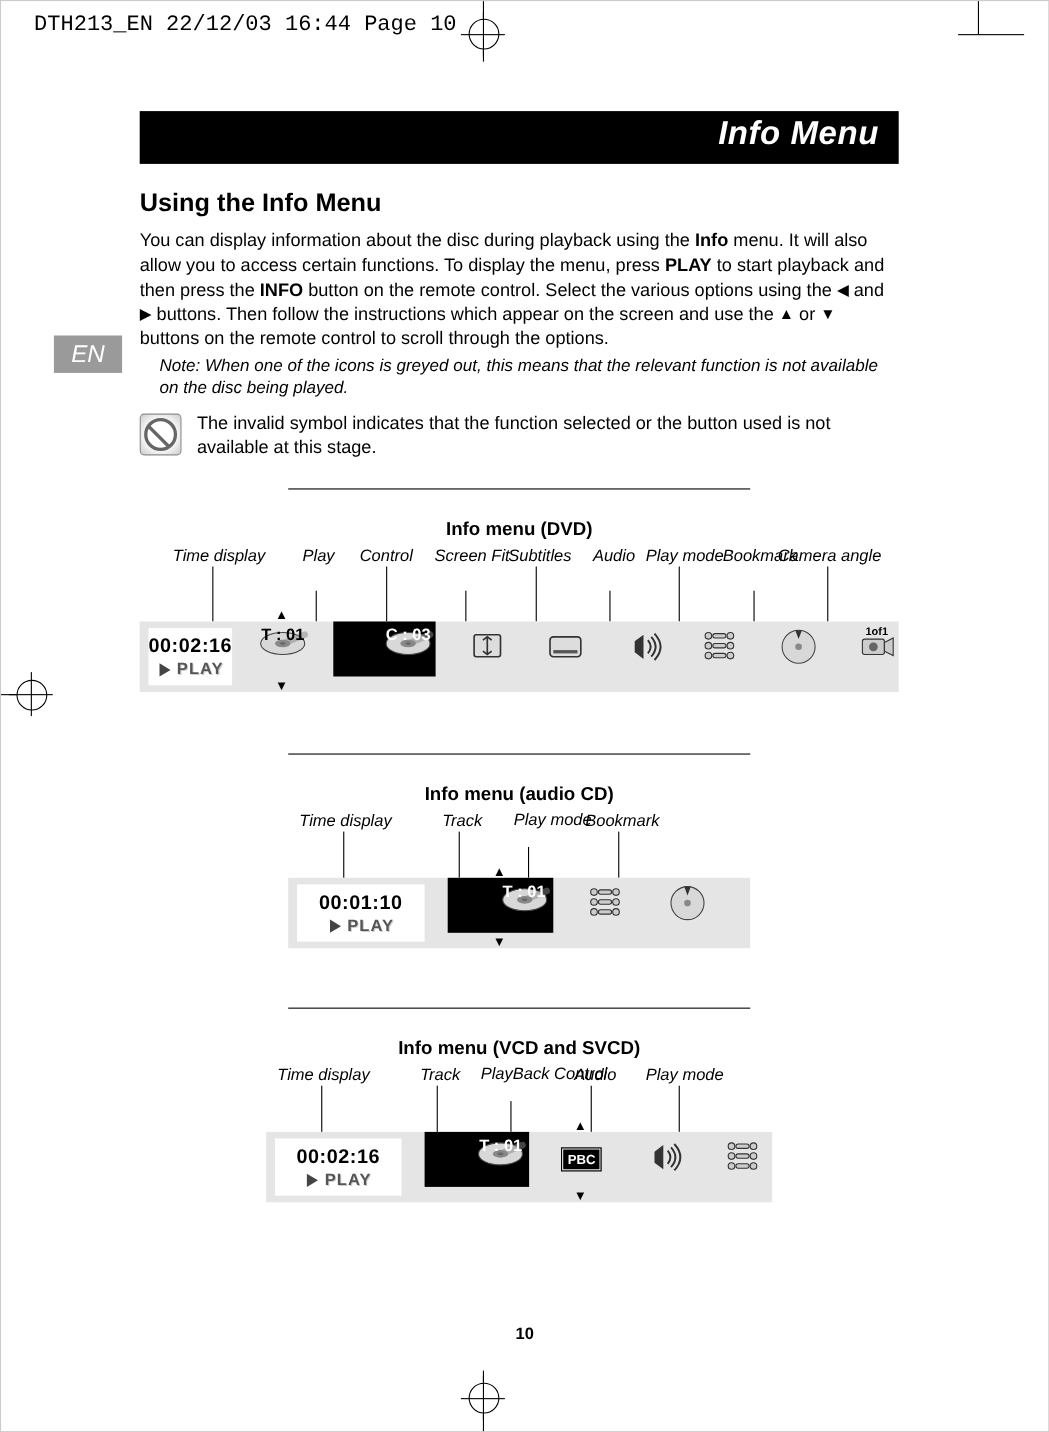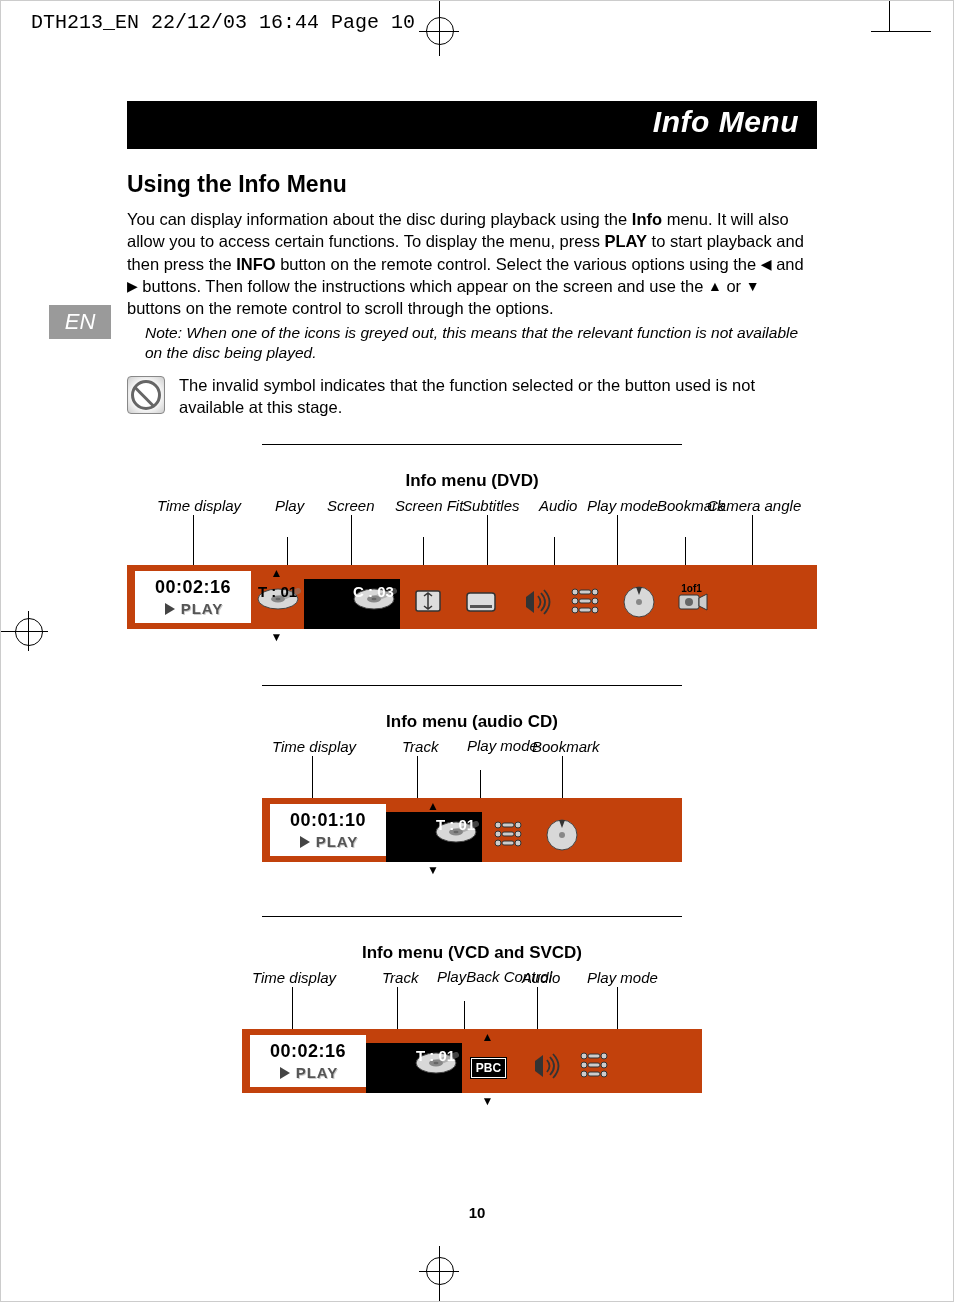--- a/index.html
+++ b/index.html
@@ -77,22 +77,22 @@
   .diagram-wrap { position:relative; margin:0 auto 38px auto; }
 
   
   .callout { position:absolute; font-style:italic; font-size:15px; text-align:center; white-space:nowrap; }
   .lead { position:absolute; width:1px; background:#000; }
 
   
   .osd {
     position:relative;
     height:64px;
-    background:#c2410c;
-    display:flex; align-items:flex-end;
+    background:#e5e5e5;
+    display:flex; align-items:flex-start;gap:21px;
   }
   .osd.small { width:420px; margin:0 auto; }
   .osd.full { width:690px; }
 
   .time-box {
     background:#fff; width:116px; height:52px; margin:6px 0 6px 8px;
     display:flex; flex-direction:column; align-items:center; justify-content:center;
     position:relative;
   }
   .time-txt { font-weight:700; font-size:18px; letter-spacing:0.5px; }
@@ -200,21 +200,21 @@
         </div>
       <div class="body-text" style="margin-top:2px">The invalid symbol indicates that the function selected or the button used is not available at this stage.</div>
     </div>
 
     <hr class="rule" style="width:420px;">
 
     <div class="diagram-title">Info menu (DVD)</div>
     <div class="diagram-wrap" style="height:150px;width:690px;">
 
       <div class="callout" style="left:30px;top:0">Time display</div>
-      <div class="callout" style="left:200px;top:0">Screen</div>
+      <div class="callout" style="left:200px;top:0">Control</div>
       <div class="callout" style="left:335px;top:0">Subtitles</div>
       <div class="callout" style="left:460px;top:0">Play mode</div>
       <div class="callout" style="left:580px;top:0">Camera angle</div>
 
       <div class="callout" style="left:148px;top:22">Play</div>
       <div class="callout" style="left:268px;top:22">Screen Fit</div>
       <div class="callout" style="left:412px;top:22">Audio</div>
       <div class="callout" style="left:530px;top:22">Bookmark</div>
 
       <div class="lead" style="left:66px;top:18px;height:50px"></div>

